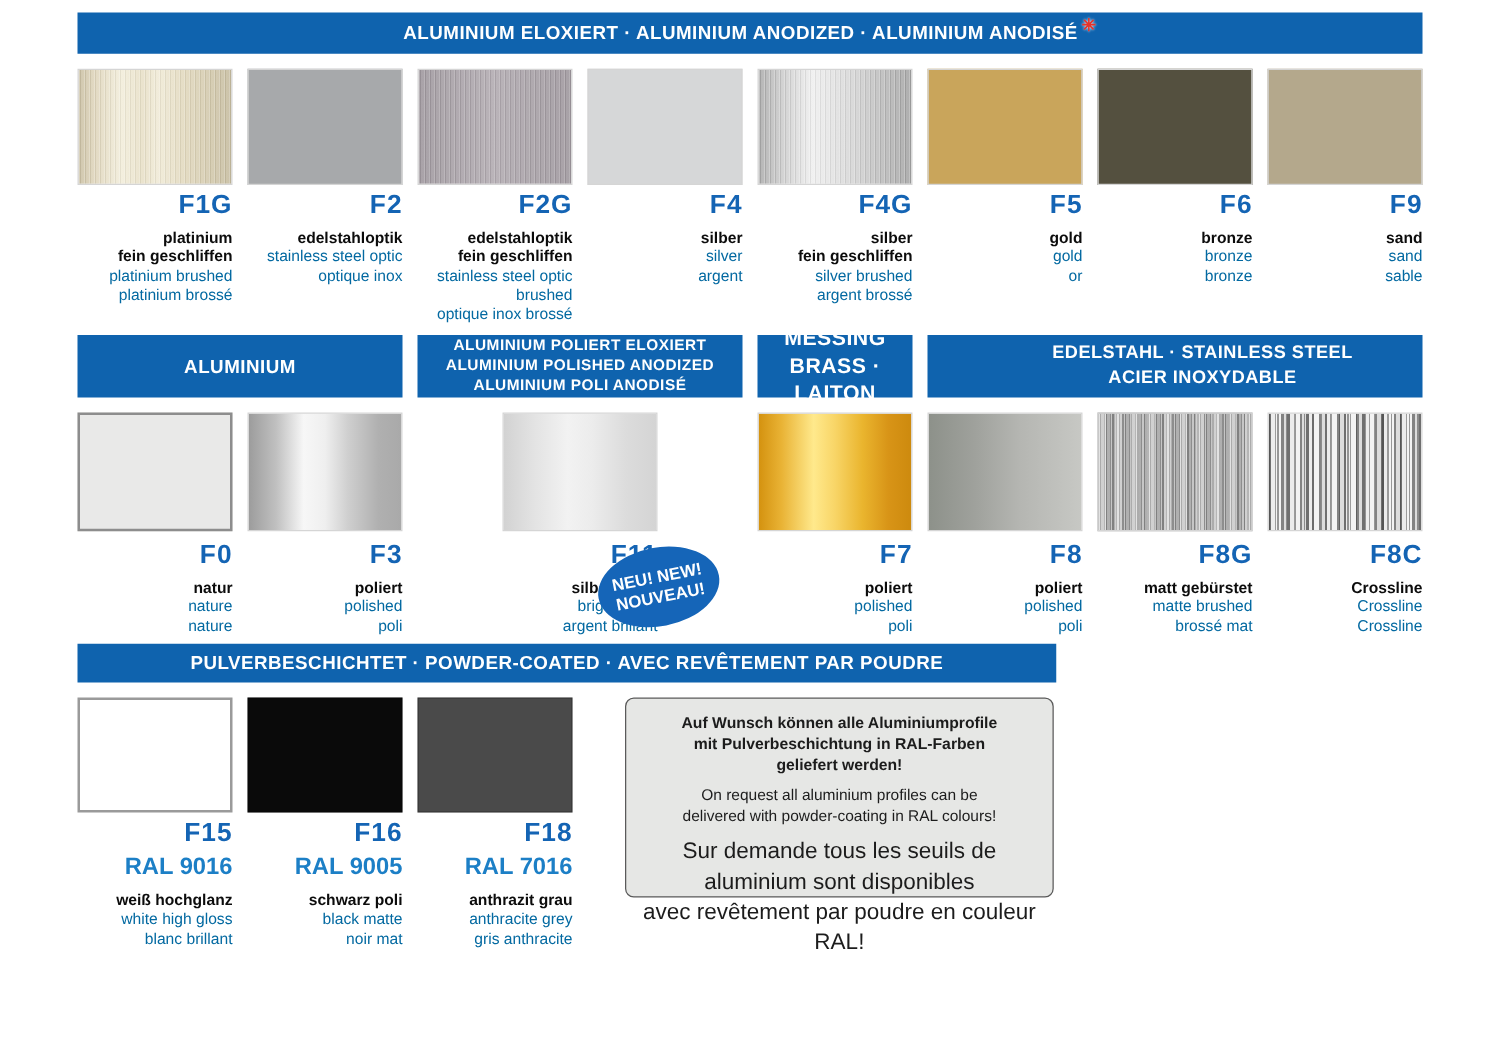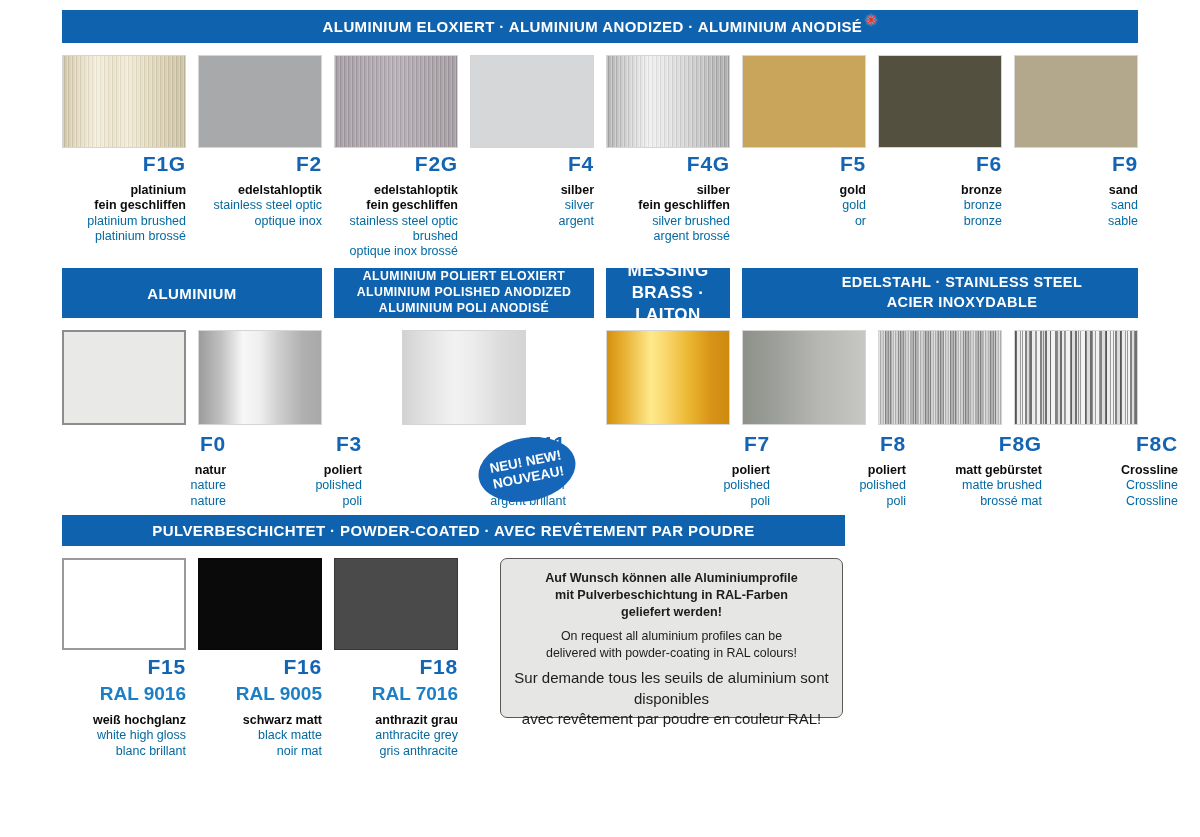--- a/index.html
+++ b/index.html
@@ -59,21 +59,21 @@
            background:var(--badge-blue,#1565b8); border-radius:50%; transform:rotate(-11deg);
            color:#fff; font-weight:bold; font-size:13.5px; line-height:1.12;
            display:flex; align-items:center; justify-content:center; text-align:center; white-space:pre-line; }
 
   
   .infobox { position:absolute; left:500px; top:558px; width:343px; height:160px; box-sizing:border-box;
              background:var(--info-box-bg,#e6e7e5); border:1px solid #5a5a5a; border-radius:7px;
              padding:11px 8px; text-align:center; }
   .infobox .de { font-weight:bold; font-size:12.6px; line-height:1.35; white-space:pre-line; }
   .infobox .en { font-size:12.4px; line-height:1.35; white-space:pre-line; margin-top:7px; }
-  .infobox .fr { font-size:15px; line-height:1.35; white-space:pre-line; margin-top:7px; }
+  .infobox .fr { font-size:18px; line-height:1.35; white-space:pre-line; margin-top:7px; }
 </style>
 </head>
 <body style="--banner-blue: #0f63ae; --code-blue: #1464b4; --ral-blue: #1c7fc6; --badge-blue: #1565b8; --asterisk-red: #e5332a; --info-box-bg: #e6e7e5; --text-dark: #1c1c1c;">
 
 <div class="page">
 
   <div class="band banner b-lg" style="top:10px; height:33px;">
     <span>ALUMINIUM ELOXIERT · ALUMINIUM ANODIZED · ALUMINIUM ANODISÉ</span>
     <span class="mark">✳</span>
   </div>
@@ -160,21 +160,21 @@
     <div class="sw sw-f3" style="height:95px;"></div>
     <div class="span2">
       <div class="sw sw-f11" style="height:95px;"></div>
     </div>
     <div class="sw sw-f7" style="height:95px;"></div>
     <div class="sw sw-f8" style="height:95px;"></div>
     <div class="sw sw-f8g" style="height:95px;"></div>
     <div class="sw sw-f8c" style="height:95px;"></div>
   </div>
 
-  <div class="band grid8" style="top:432px;margin-left:40px;">
+  <div class="band grid8" style="top:432px;">
     <div class="cell">
       <div class="code">F0</div>
       <div class="nm-b">natur</div>
       <div class="nm-r">nature
 nature</div>
     </div>
     <div class="cell">
       <div class="code">F3</div>
       <div class="nm-b">poliert</div>
       <div class="nm-r">polished
@@ -229,21 +229,21 @@
     <div class="cell">
       <div class="code">F15</div>
       <div class="ral">RAL 9016</div>
       <div class="nm-b">weiß hochglanz</div>
       <div class="nm-r">white high gloss
 blanc brillant</div>
     </div>
     <div class="cell">
       <div class="code">F16</div>
       <div class="ral">RAL 9005</div>
-      <div class="nm-b">schwarz matt</div>
+      <div class="nm-b">schwarz poli</div>
       <div class="nm-r">black matte
 noir mat</div>
     </div>
     <div class="cell">
       <div class="code">F18</div>
       <div class="ral">RAL 7016</div>
       <div class="nm-b">anthrazit grau</div>
       <div class="nm-r">anthracite grey
 gris anthracite</div>
     </div>

